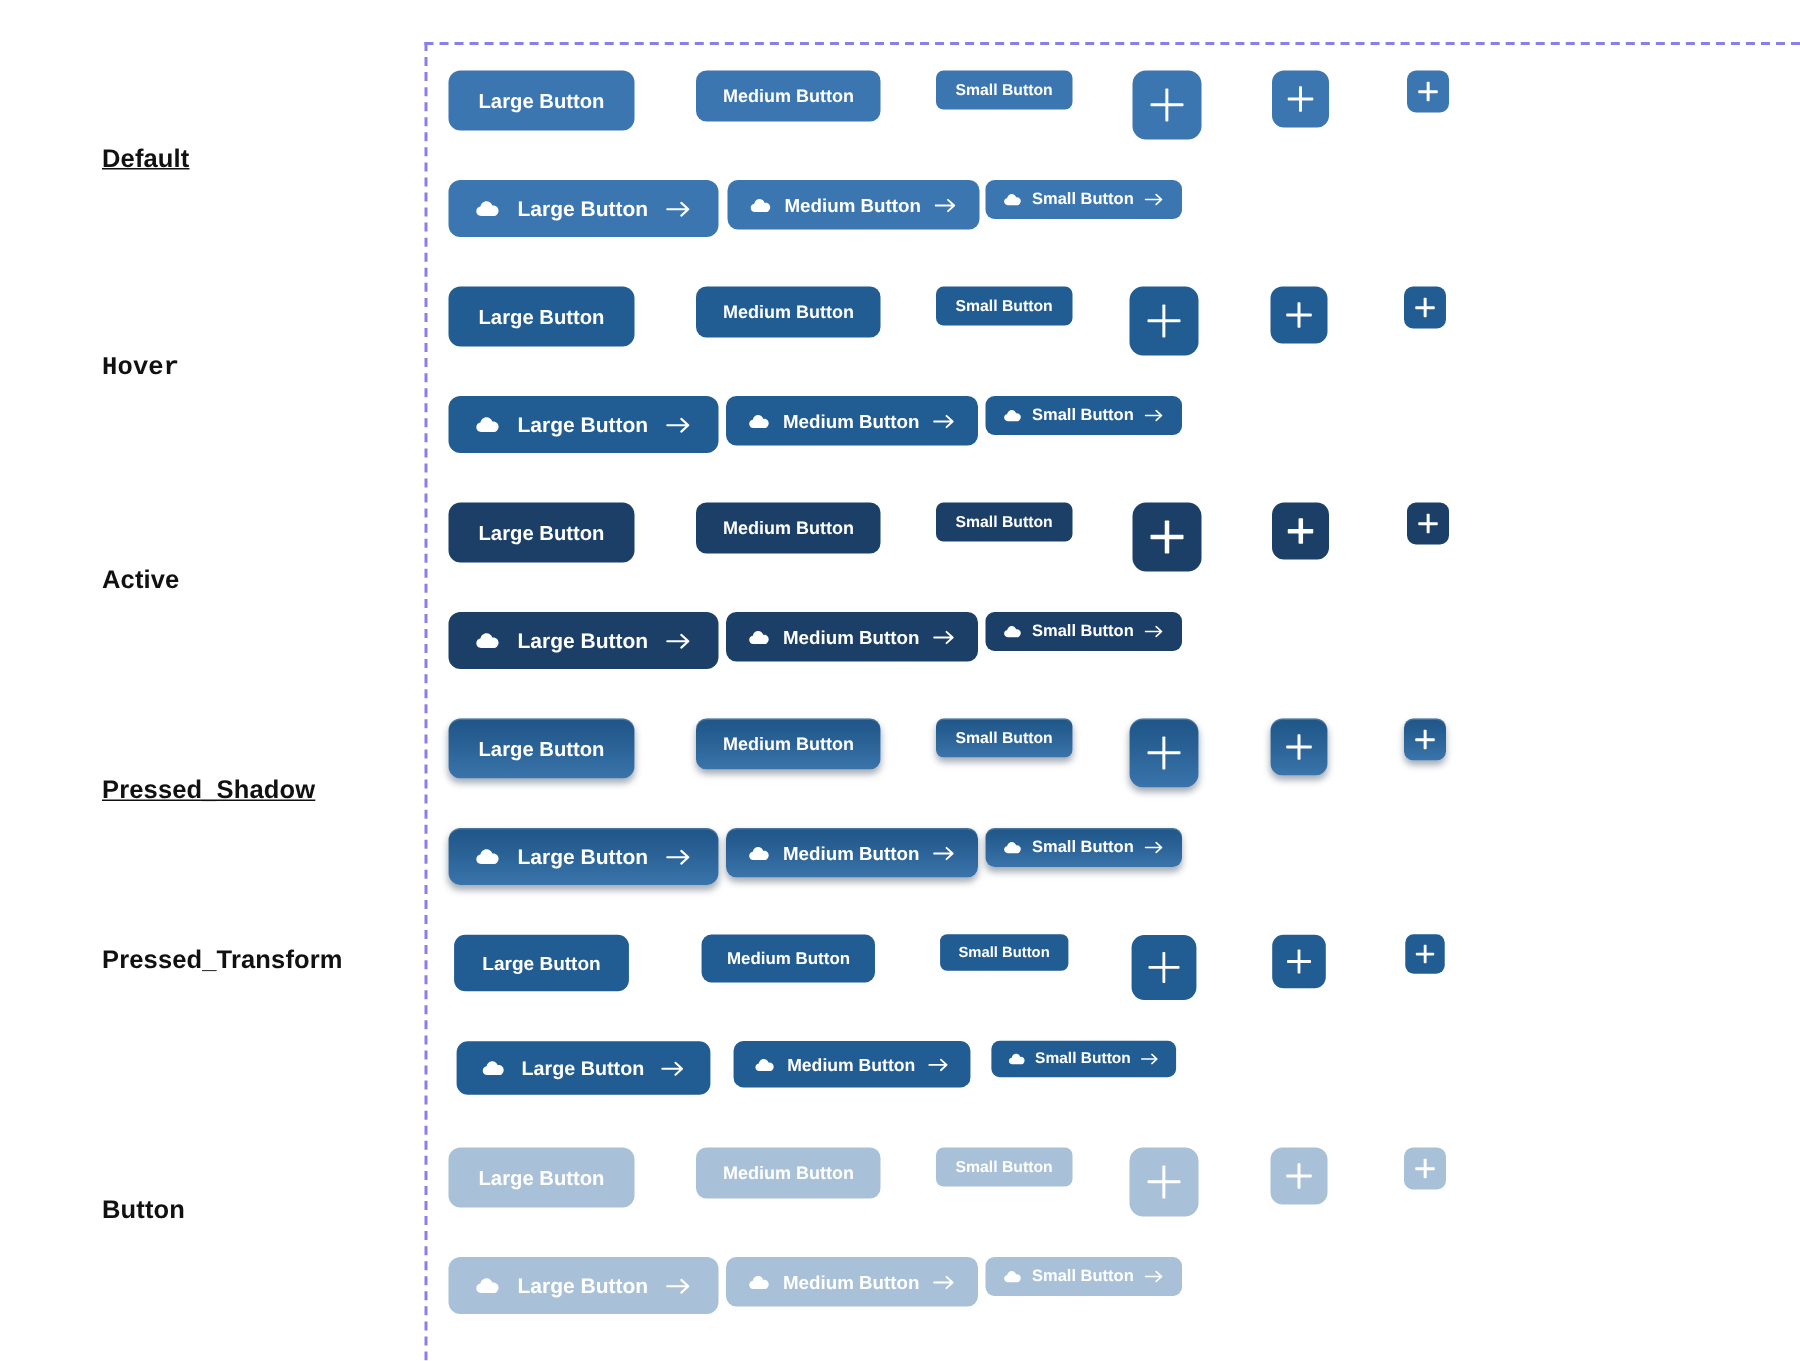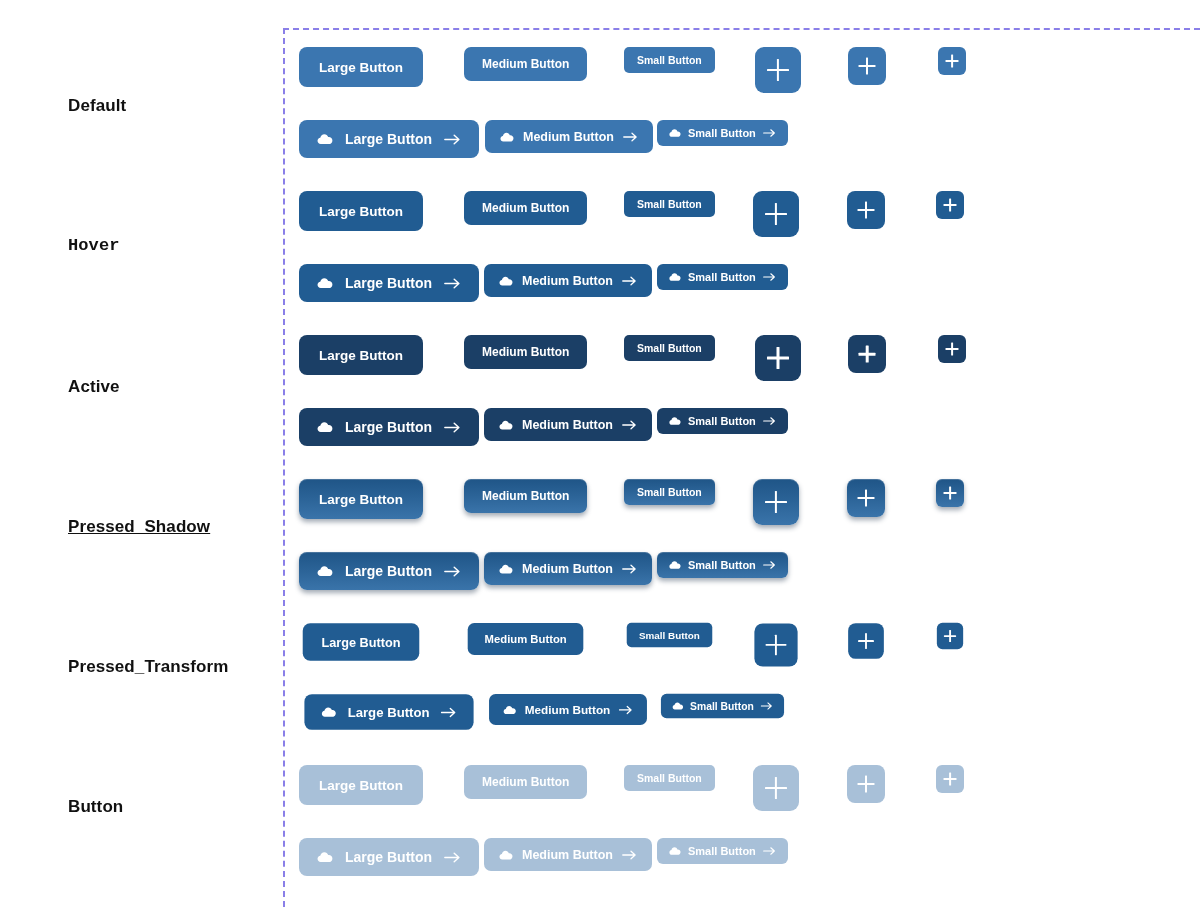--- a/index.html
+++ b/index.html
@@ -152,21 +152,21 @@
 </style>
 </head>
 <body>
 
 <div id="sheet">
 
   <div id="artboard-frame"></div>
 
   <div id="rows">
       <div class="state-row">
-        <div class="state-label" style="top: 96px;">Default</div>
+        <div class="state-label" style="top: 96px; text-decoration: underline;">Default</div>
         <div class="btn-line" style="left: 299px; top: 47px;">
           <button class="btn sz-large st-default">
             <span class="btn-text">Large Button</span>
           </button>
         </div>
         <div class="btn-line" style="left: 464px; top: 47px;">
           <button class="btn sz-medium st-default">
             <span class="btn-text">Medium Button</span>
           </button>
         </div>
@@ -464,21 +464,21 @@
             <span class="btn-text">Small Button</span>
             <span class="arrow-icon">
               <svg viewBox="0 0 20 14" xmlns="http://www.w3.org/2000/svg" aria-hidden="true">
                 <path d="M1 7h16M12 2l5.5 5L12 12" fill="none" stroke="#ffffff" stroke-width="1.7" stroke-linecap="round" stroke-linejoin="round"></path>
               </svg>
             </span>
           </button>
         </div>
       </div>
       <div class="state-row">
-        <div class="state-label" style="top: 657px;">Pressed_Transform</div>
+        <div class="state-label" style="top: 630px;">Pressed_Transform</div>
         <div class="btn-line" style="left: 299px; top: 622px;">
           <button class="btn sz-large st-pressed_transform">
             <span class="btn-text">Large Button</span>
           </button>
         </div>
         <div class="btn-line" style="left: 464px; top: 622px;">
           <button class="btn sz-medium st-pressed_transform">
             <span class="btn-text">Medium Button</span>
           </button>
         </div>

